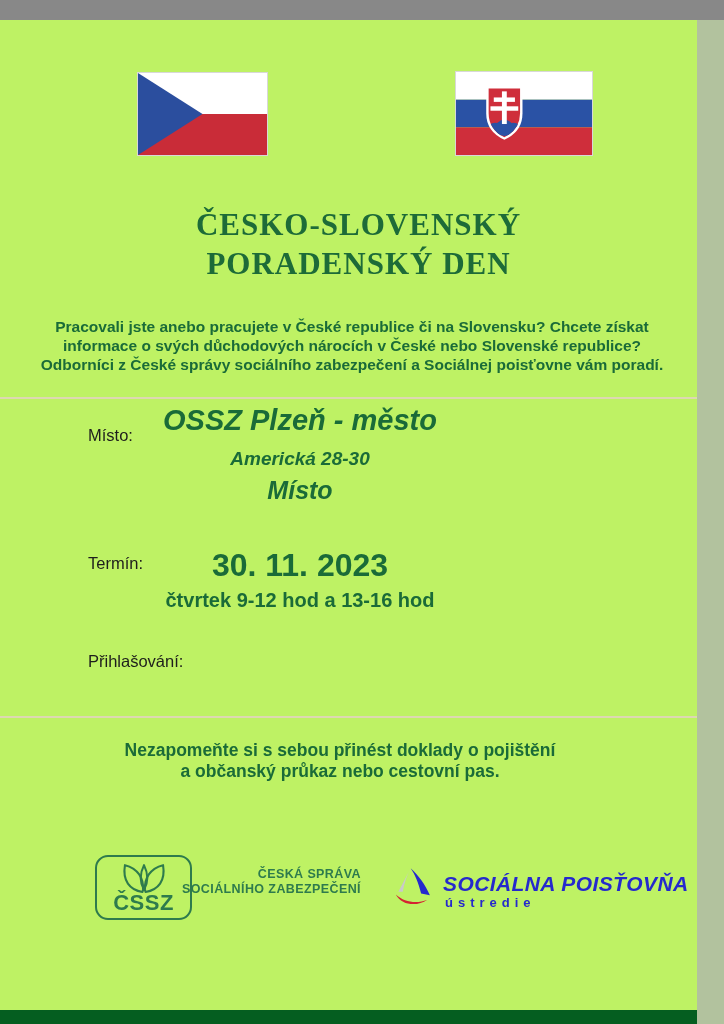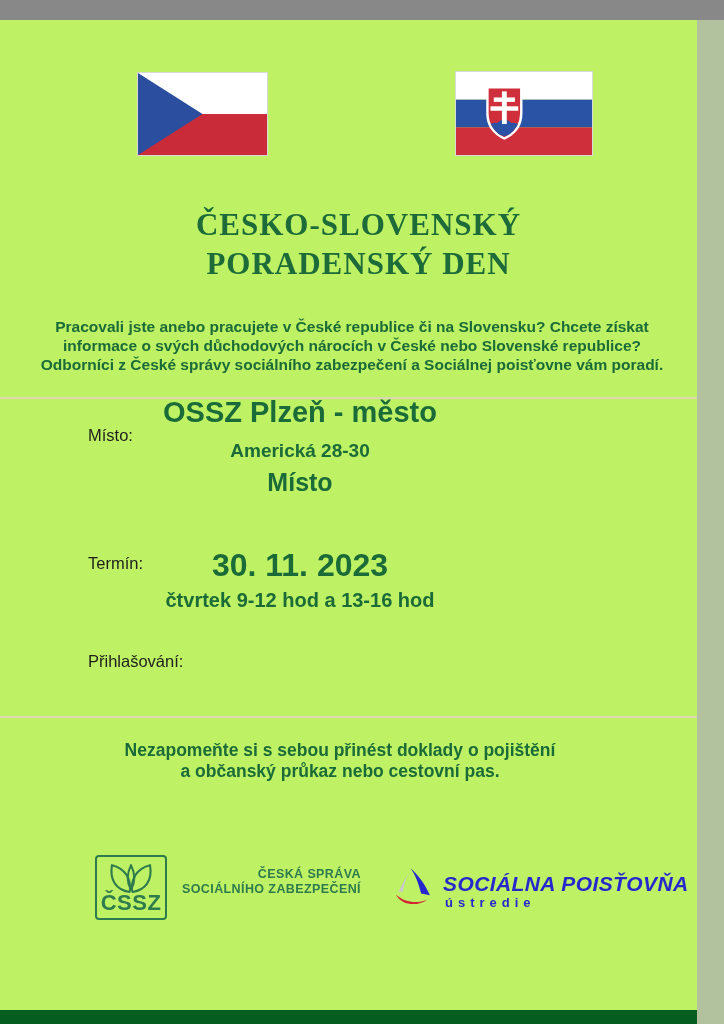--- a/index.html
+++ b/index.html
@@ -51,22 +51,22 @@
   .email{font-size:21px;margin-top:3px;}
 
   .note{
     position:absolute;left:0;top:720px;width:680px;
     text-align:center;font-weight:bold;font-size:17.5px;line-height:20.5px;
     color:#1a6b38;
   }
 
   
   .cssz-box{
-    position:absolute;left:95px;top:835px;width:72px;height:65px;
-    border:2.5px solid #2e7b4d;border-radius:4px;box-sizing:border-box;
+    position:absolute;left:95px;top:835px;width:97px;height:65px;
+    border:2.5px solid #2e7b4d;border-radius:13px;box-sizing:border-box;
     display:flex;flex-direction:column;align-items:center;justify-content:flex-start;
   }
   .cssz-box svg{margin-top:3px;}
   .cssz-abbr{color:#2e7b4d;font-weight:bold;font-size:22px;line-height:22px;letter-spacing:0.5px;margin-top:-2px;}
   .cssz-org{
     position:absolute;left:182px;top:847px;
     color:#2e7b4d;font-weight:bold;font-size:12.5px;line-height:15px;letter-spacing:0.4px;text-align:right;
   }
   .sp-logo{position:absolute;left:394px;top:844px;width:42px;height:45px;}
   .sp-text{position:absolute;left:443px;top:853px;color:#2529cd;}
@@ -119,21 +119,21 @@
 
   <div class="intro">
     <div>Pracovali jste anebo pracujete v České republice či na Slovensku? Chcete získat</div>
     <div>informace o svých důchodových nárocích v České nebo Slovenské republice?</div>
     <div>Odborníci z České správy sociálního zabezpečení a Sociálnej poisťovne vám poradí.</div>
   </div>
 
   <div class="divider divider-1"></div>
 
   <div class="sec-label" style="top:406px;">Místo:</div>
-  <div class="sec-value" style="top:376px;">
+  <div class="sec-value" style="top:384px;font-style:italic;">
     <div class="venue">OSSZ Plzeň - město</div>
     <div class="street">Americká 28-30</div>
     <div class="city">Místo</div>
   </div>
 
   <div class="sec-label" style="top:534px;">Termín:</div>
   <div class="sec-value" style="top:527px;">
     <div class="date">30. 11. 2023</div>
     <div class="time">čtvrtek 9-12 hod a 13-16 hod</div>
   </div>

